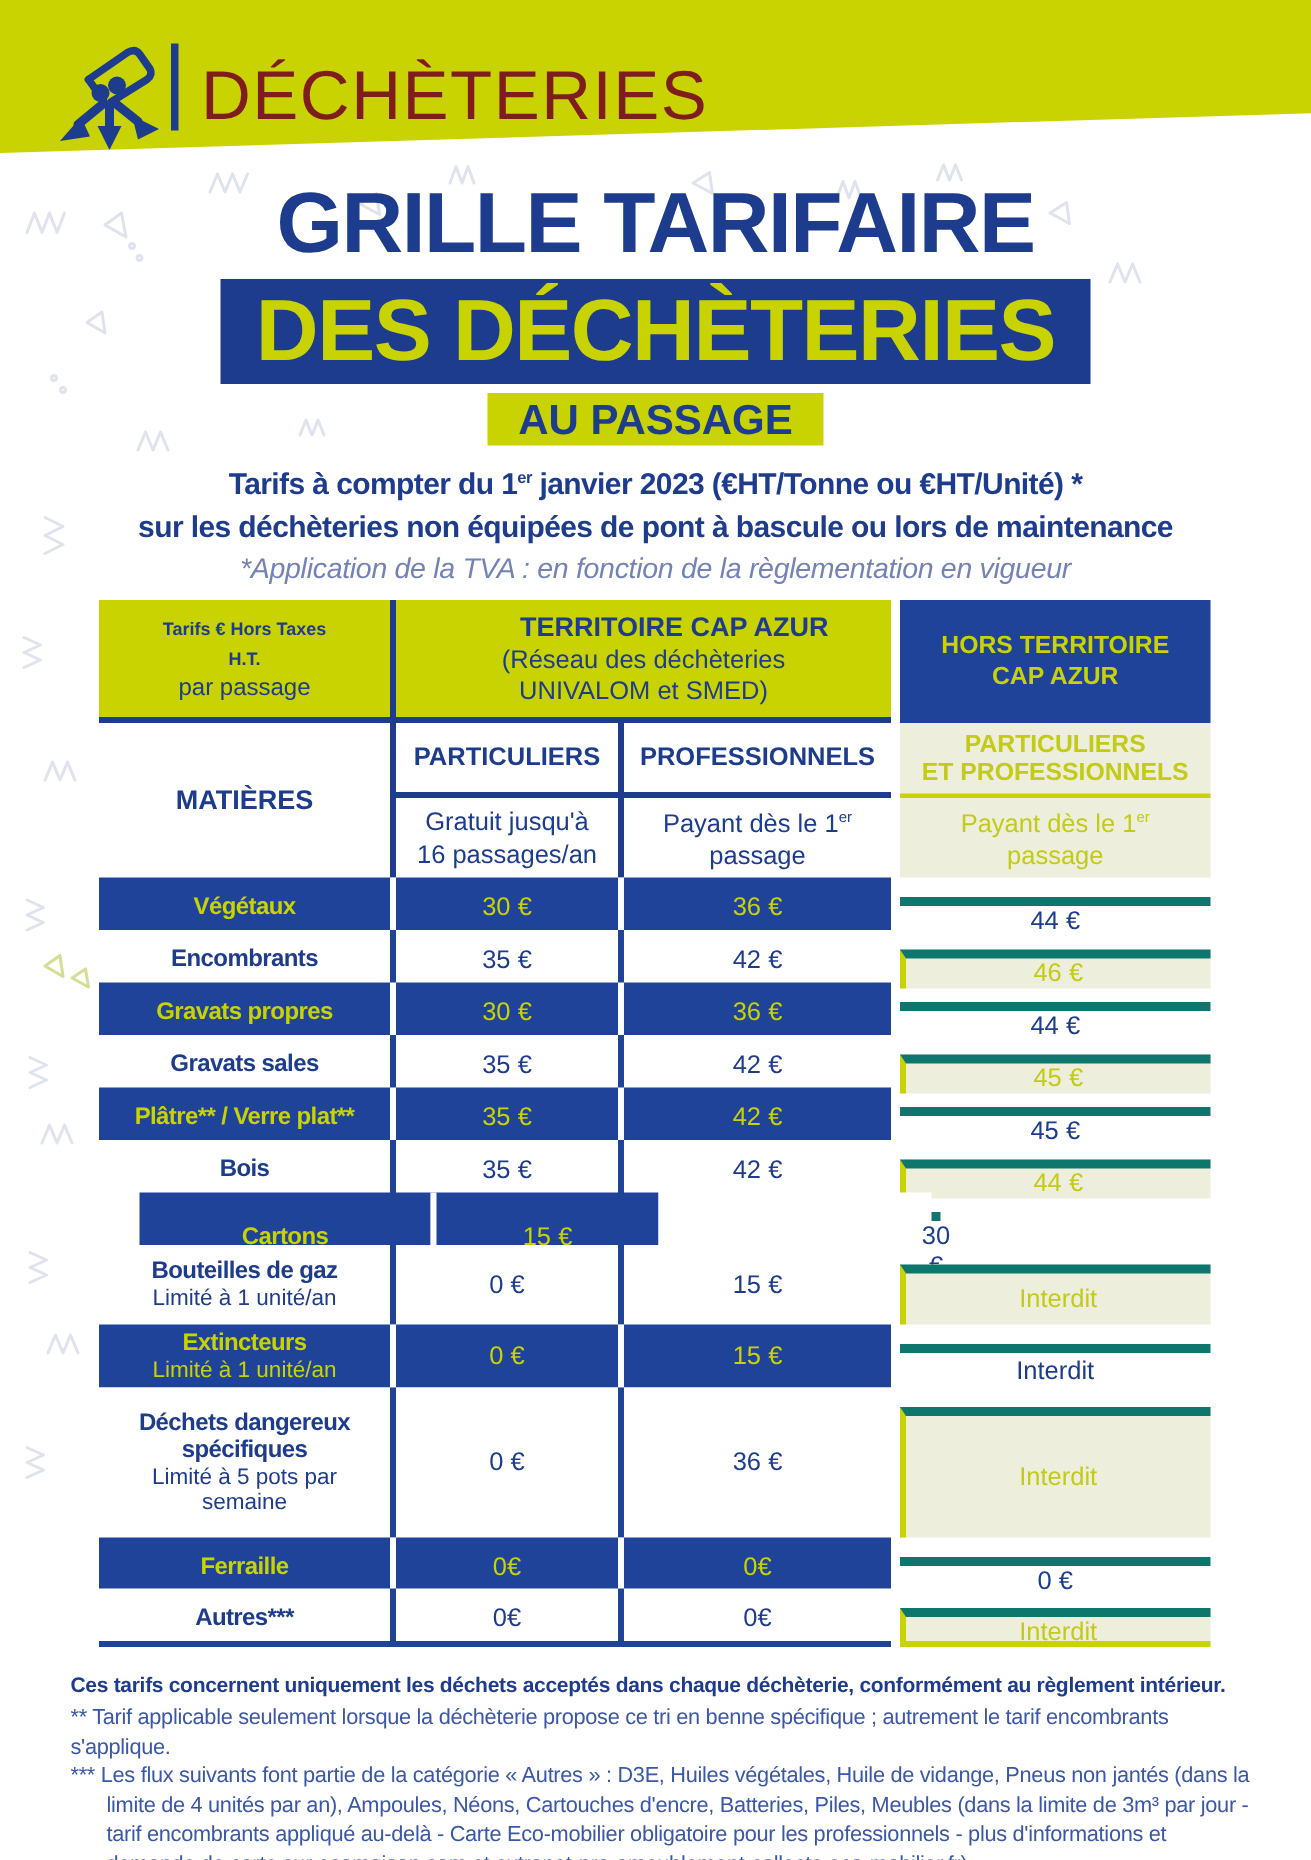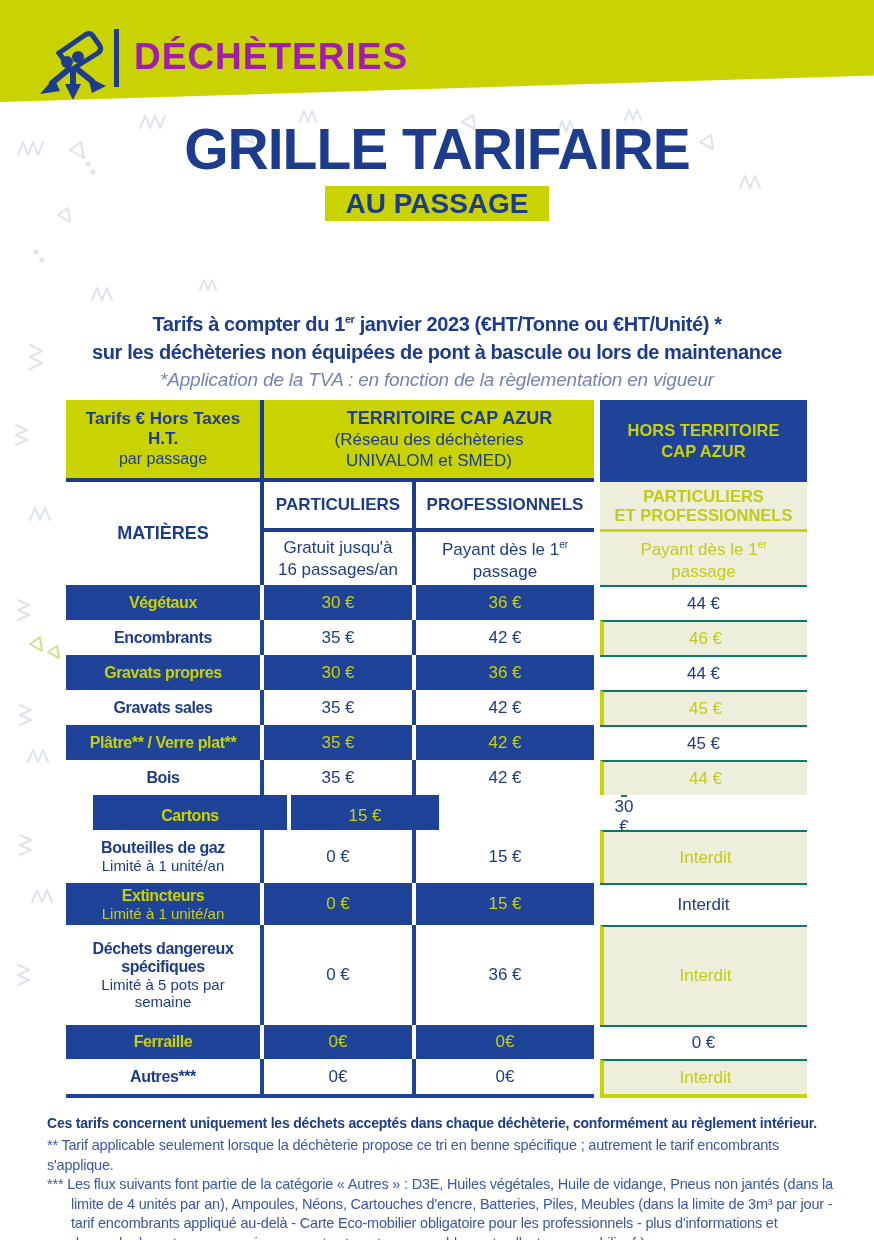--- a/index.html
+++ b/index.html
@@ -13,21 +13,21 @@
   *{margin:0;padding:0;box-sizing:border-box;}
   html,body{background:#fff;}
   body{font-family:"Liberation Sans",sans-serif;}
   .page{position:relative;width:874px;height:1240px;background:#fff;overflow:hidden;}
 
   
   .banner{position:absolute;left:0;top:0;width:874px;height:102px;background:var(--yellow);
           clip-path:polygon(0 0,100% 0,100% 74%,0 100%);}
   .banner-icon{position:absolute;left:36px;top:22px;}
   .banner-bar{position:absolute;left:114px;top:29px;width:5px;height:58px;background:var(--blue);}
-  .banner-title{position:absolute;left:134px;top:36px;font-size:37px;color:#a21caf;font-weight:700;letter-spacing:1px;}
+  .banner-title{position:absolute;left:134px;top:36px;font-size:46px;color:#7f1d1d;font-weight:400;letter-spacing:1px;}
 
   
   .doodles{position:absolute;left:0;top:0;pointer-events:none;}
 
   
   .title-wrap{position:absolute;left:0;top:118px;width:874px;text-align:center;}
   .title-main{font-size:57px;line-height:62px;font-weight:800;color:var(--blue);letter-spacing:-1px;}
   .title-box-blue{display:inline-block;margin-top:6px;background:var(--blue);color:var(--yellow);
                   font-size:58px;line-height:70px;font-weight:800;letter-spacing:-1px;padding:0 24px;}
   .title-box-yellow{display:block;margin:6px auto 0;background:var(--yellow);color:var(--blue);
@@ -53,37 +53,37 @@
   .h-part,.h-prof{background:#fff;color:var(--blue);font-weight:700;font-size:17px;
                   border-left:4px solid var(--blue);border-bottom:4px solid var(--blue);}
   .h-gap2{grid-column:4;grid-row:2;background:#fff;}
   .h-both{grid-column:5;grid-row:2;background:var(--cream);color:var(--olive);font-weight:700;
           font-size:16.5px;line-height:19px;border-bottom:3px solid var(--yellow);}
   .h-grat{grid-column:2;grid-row:3;}
   .h-pay{grid-column:3;grid-row:3;}
   .h-grat,.h-pay{background:#fff;color:var(--blue);font-size:17px;line-height:22px;border-left:4px solid var(--blue);padding:0 10px;}
   .h-gap3{grid-column:4;grid-row:3;background:#fff;}
   .h-pay4{grid-column:5;grid-row:3;background:var(--cream);color:var(--olive);font-size:17px;line-height:22px;padding:0 10px;}
-  .corner-b{font-weight:700;font-size:17px;line-height:20px;}
+  .corner-b{font-weight:700;font-size:12px;line-height:20px;}
   .corner-n{font-weight:400;font-size:16px;line-height:20px;}
   .terr-b{font-weight:700;font-size:18px;line-height:22px;margin-left:41px;}
   .terr-n{font-weight:400;font-size:17px;line-height:21px;}
   sup.small{font-size:10px;}
 
   
   .row .cell{font-size:17px;}
   .row .lbl{font-weight:700;font-size:16px;letter-spacing:-0.4px;}
   .row .lbl.nowrap{white-space:nowrap;}
   .row .sub{font-weight:400;font-size:15px;line-height:17px;max-width:160px;}
   .row.blue .c1,.row.blue .cv{background:var(--rowblue);color:var(--yellow);}
   .row.white .c1,.row.white .cv{background:#fff;color:var(--blue);}
   .row.blue .cv{border-left:4px solid #fff;}
   .row.white .cv{border-left:4px solid var(--rowblue);}
   .row .gap{background:#fff;}
-  .row .c4{border-top:2px solid #0f766e;}
+  .row .c4{border-top:6px solid #0f766e;margin-top:13px;}
   .row.blue .c4{background:#fff;color:var(--blue);}
   .row.white .c4{background:var(--cream);color:var(--olive);border-left:4px solid var(--yellow);}
   .tbl-bottom{display:grid;grid-template-columns:528px 6px 207px;height:4px;}
   .bb-blue{background:var(--rowblue);}
   .bb-yellow{background:var(--yellow);}
 
   
   .notes{position:absolute;left:47px;top:1114px;width:792px;color:var(--noteblue);}
   .note-bold{color:var(--blue);font-weight:700;font-size:14px;letter-spacing:-0.2px;line-height:19px;margin-bottom:3px;}
   .note{font-size:14.5px;letter-spacing:-0.2px;line-height:19.5px;font-weight:400;}
@@ -150,20 +150,21 @@
         <path d="M29 62 L37 78 L45 62 Z"></path>
         <path d="M52 55 L70 64 L56 71 Z"></path>
       </g>
     </svg>
     <div class="banner-bar"></div>
     <div class="banner-title">DÉCHÈTERIES</div>
   </div>
 
   <div class="title-wrap">
     <div class="title-main">GRILLE TARIFAIRE</div>
+    <div class="title-box-blue">DES DÉCHÈTERIES</div>
     <div class="title-box-yellow">AU PASSAGE</div>
   </div>
 
   <div class="subtitle">
     <p class="sub-bold"><span>Tarifs à compter du 1</span><sup>er</sup><span> janvier 2023 (€HT/Tonne ou €HT/Unité) *</span></p>
     <p class="sub-bold">sur les déchèteries non équipées de pont à bascule ou lors de maintenance</p>
     <p class="sub-italic">*Application de la TVA : en fonction de la règlementation en vigueur</p>
   </div>
 
   <div class="tbl">

